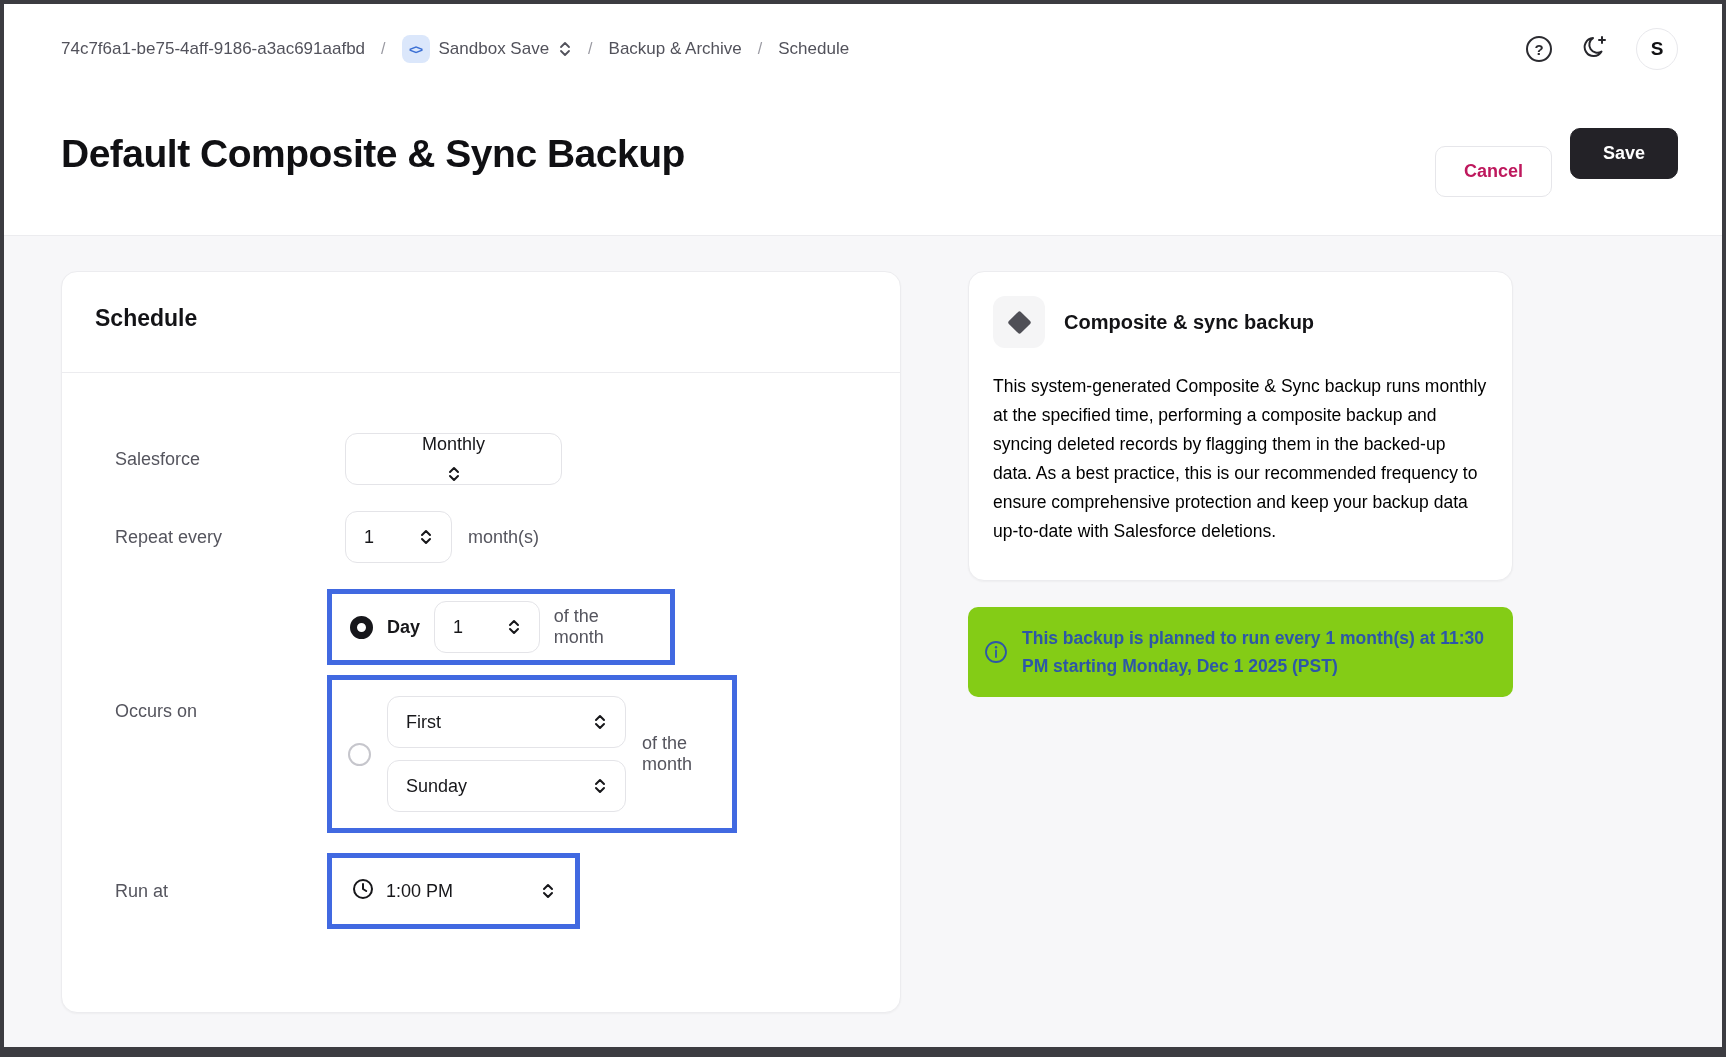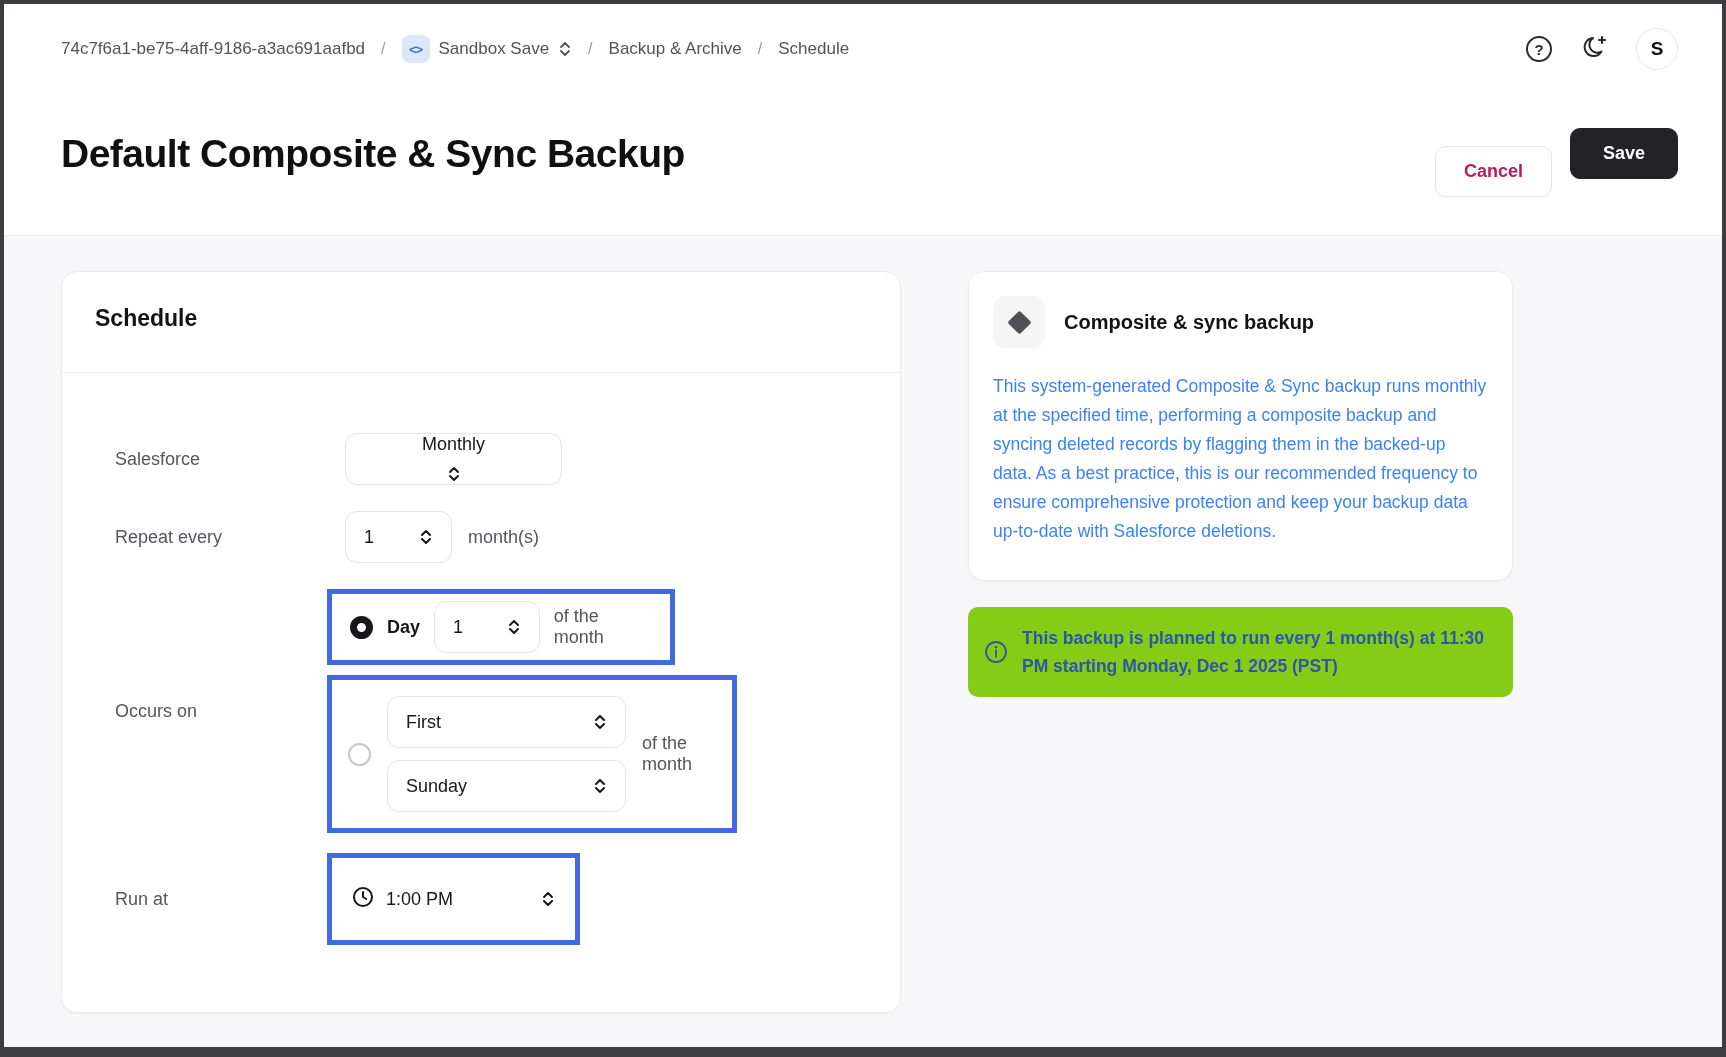--- a/index.html
+++ b/index.html
@@ -148,21 +148,21 @@
   }
   .week-box {
     margin-top: 10px;
     width: 410px; height: 158px;
     display: flex; align-items: center;
     padding: 0 16px; gap: 16px;
   }
   .week-selects { display: flex; flex-direction: column; gap: 12px; }
   .runat-box {
     margin-left: -18px;
-    width: 253px; height: 92px;
+    width: 253px; height: 76px;
     display: flex; align-items: center;
     padding: 12px 10px;
   }
   .runat-box .select-time { border: none; width: 100%; padding: 0 10px; }
   .time-left { display: flex; align-items: center; gap: 12px; }
 
   .radio {
     width: 23px; height: 23px; border-radius: 50%;
     flex: 0 0 23px;
     background: #fff;
@@ -185,21 +185,21 @@
   .diamond {
     width: 17px; height: 17px;
     background: #4f4f56;
     transform: rotate(45deg);
     border-radius: 2px;
   }
   .info-title { font-size: 20px; font-weight: 700; color: #131316; }
   .info-desc {
     margin-top: 24px;
     font-size: 17.5px; line-height: 29px;
-    color: #3b82f6; font-weight: 500;
+    color: #000000; font-weight: 500;
   }
   .alert {
     margin-top: 26px;
     background: #84cc16;
     border-radius: 10px;
     padding: 17px 20px 17px 16px;
     display: flex; align-items: center; gap: 14px;
   }
   .alert-text {
     font-size: 17.5px; line-height: 28px;

